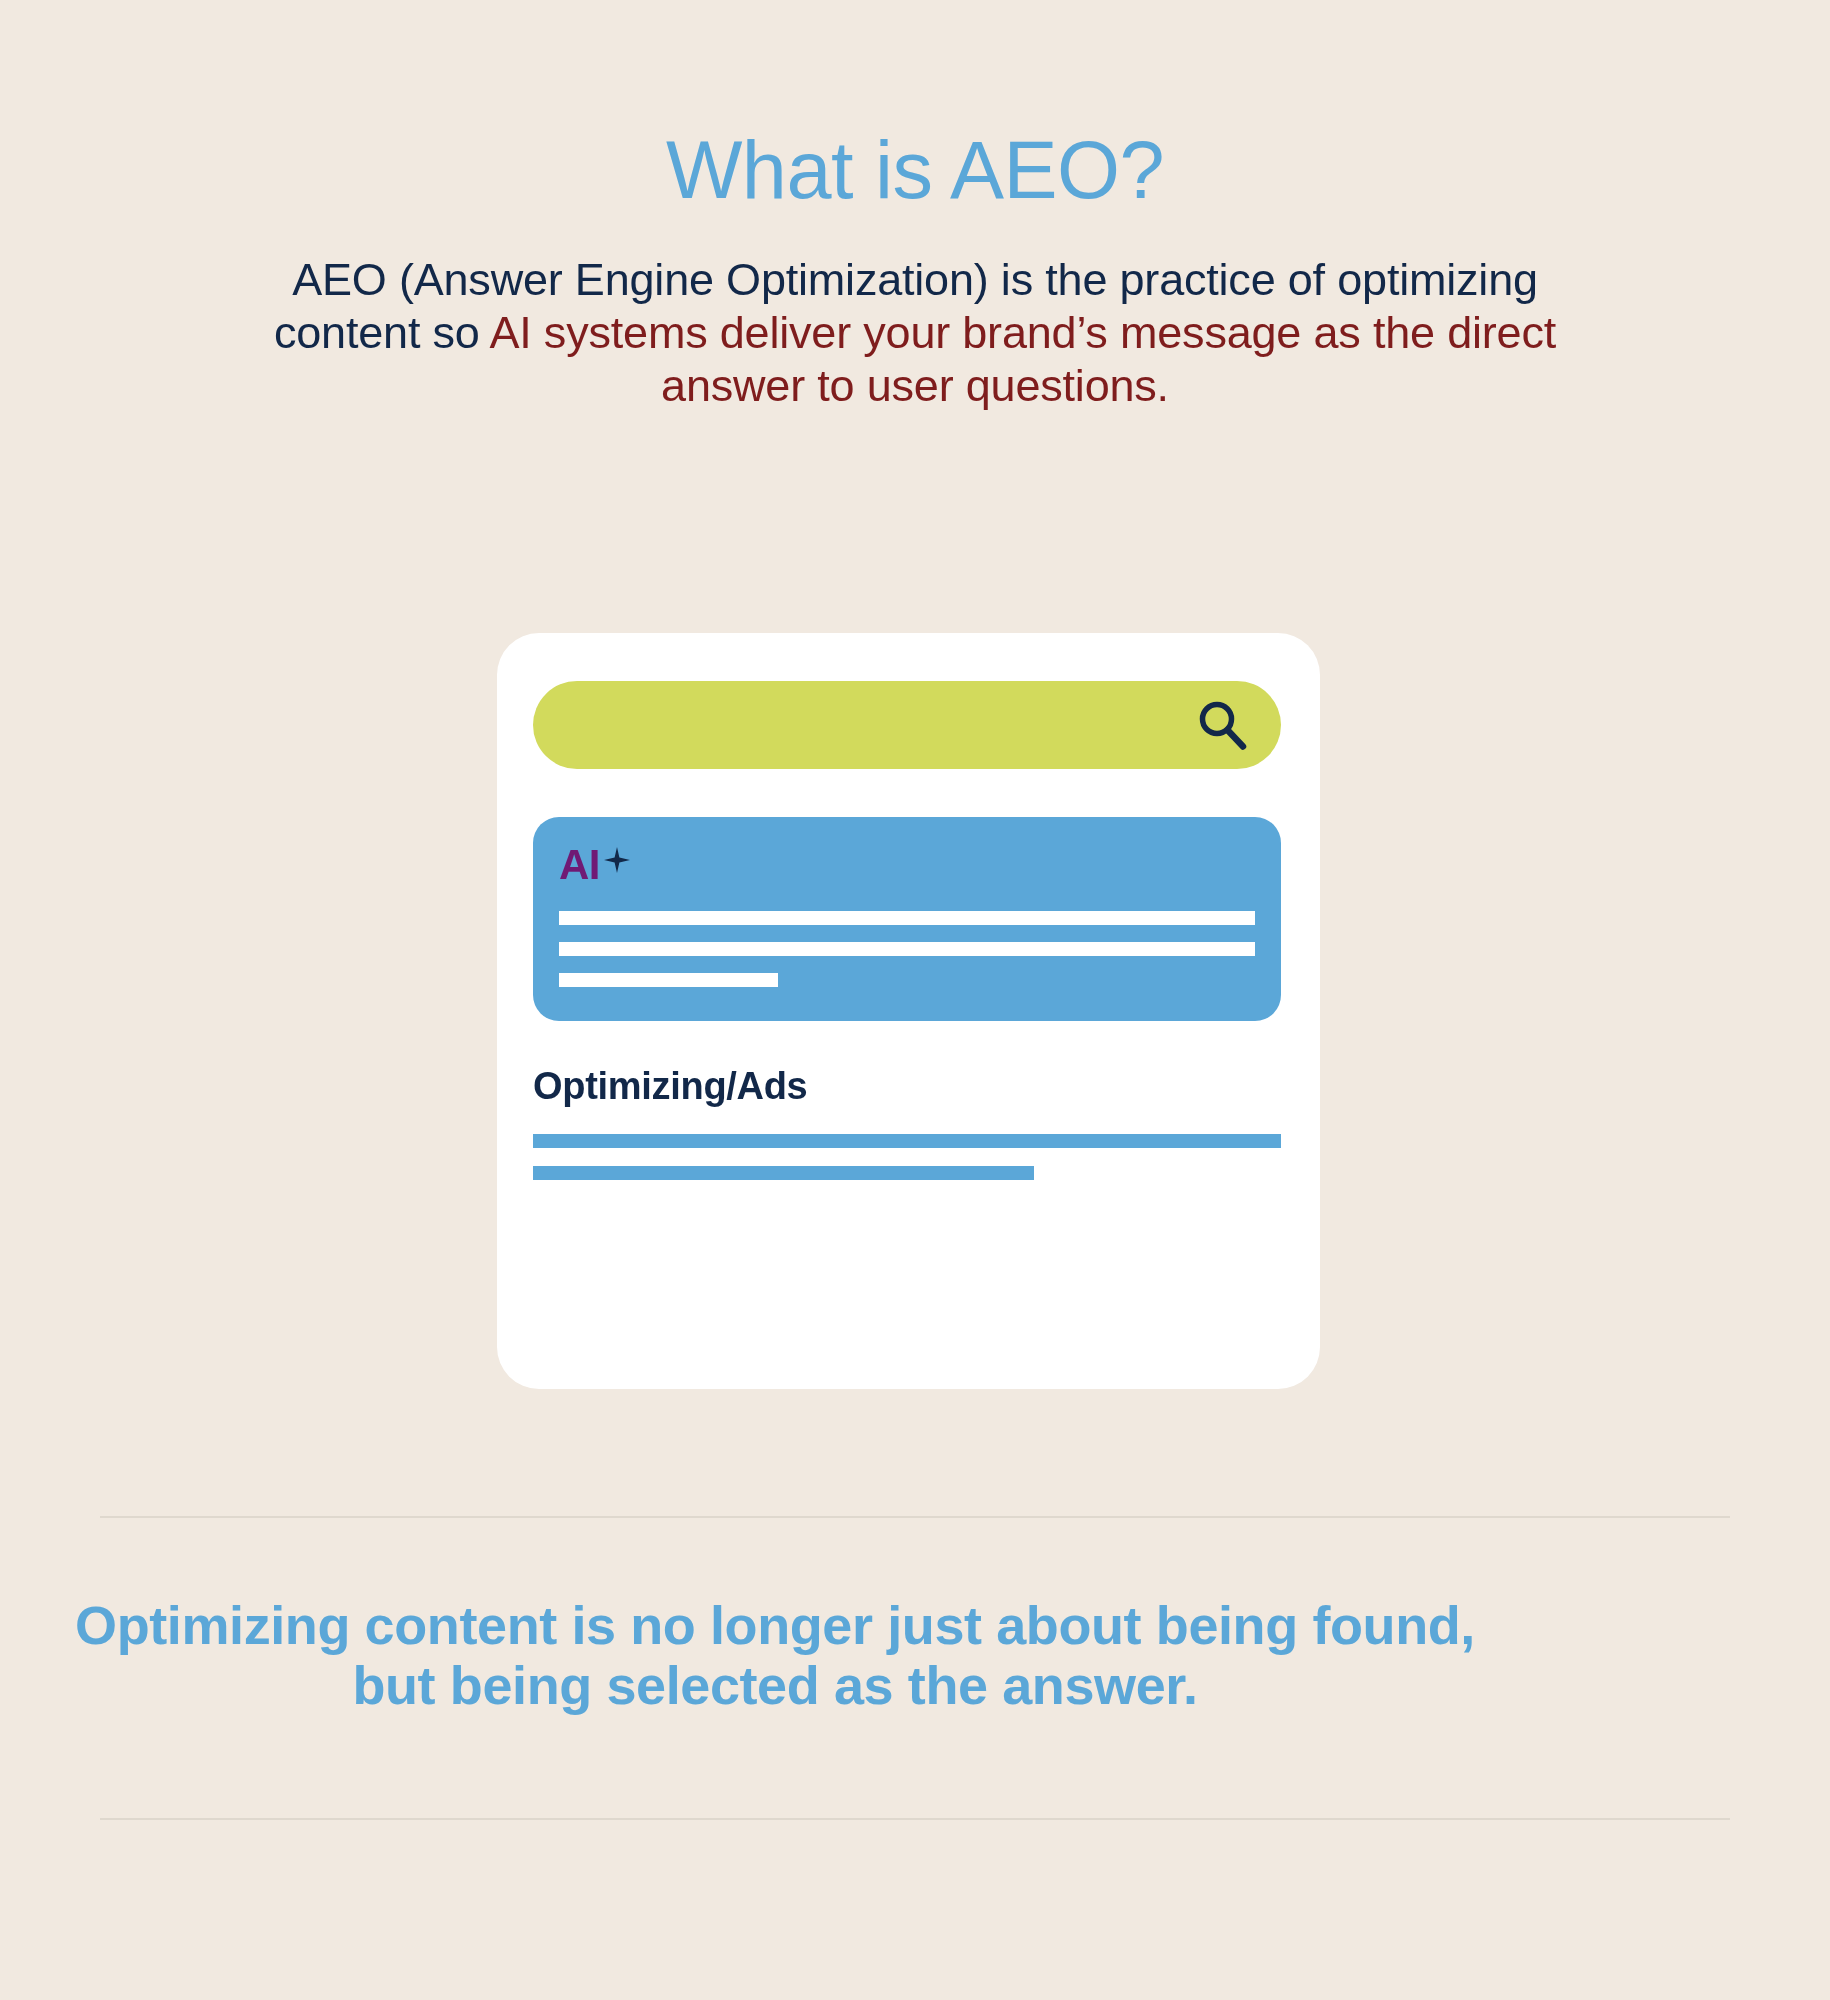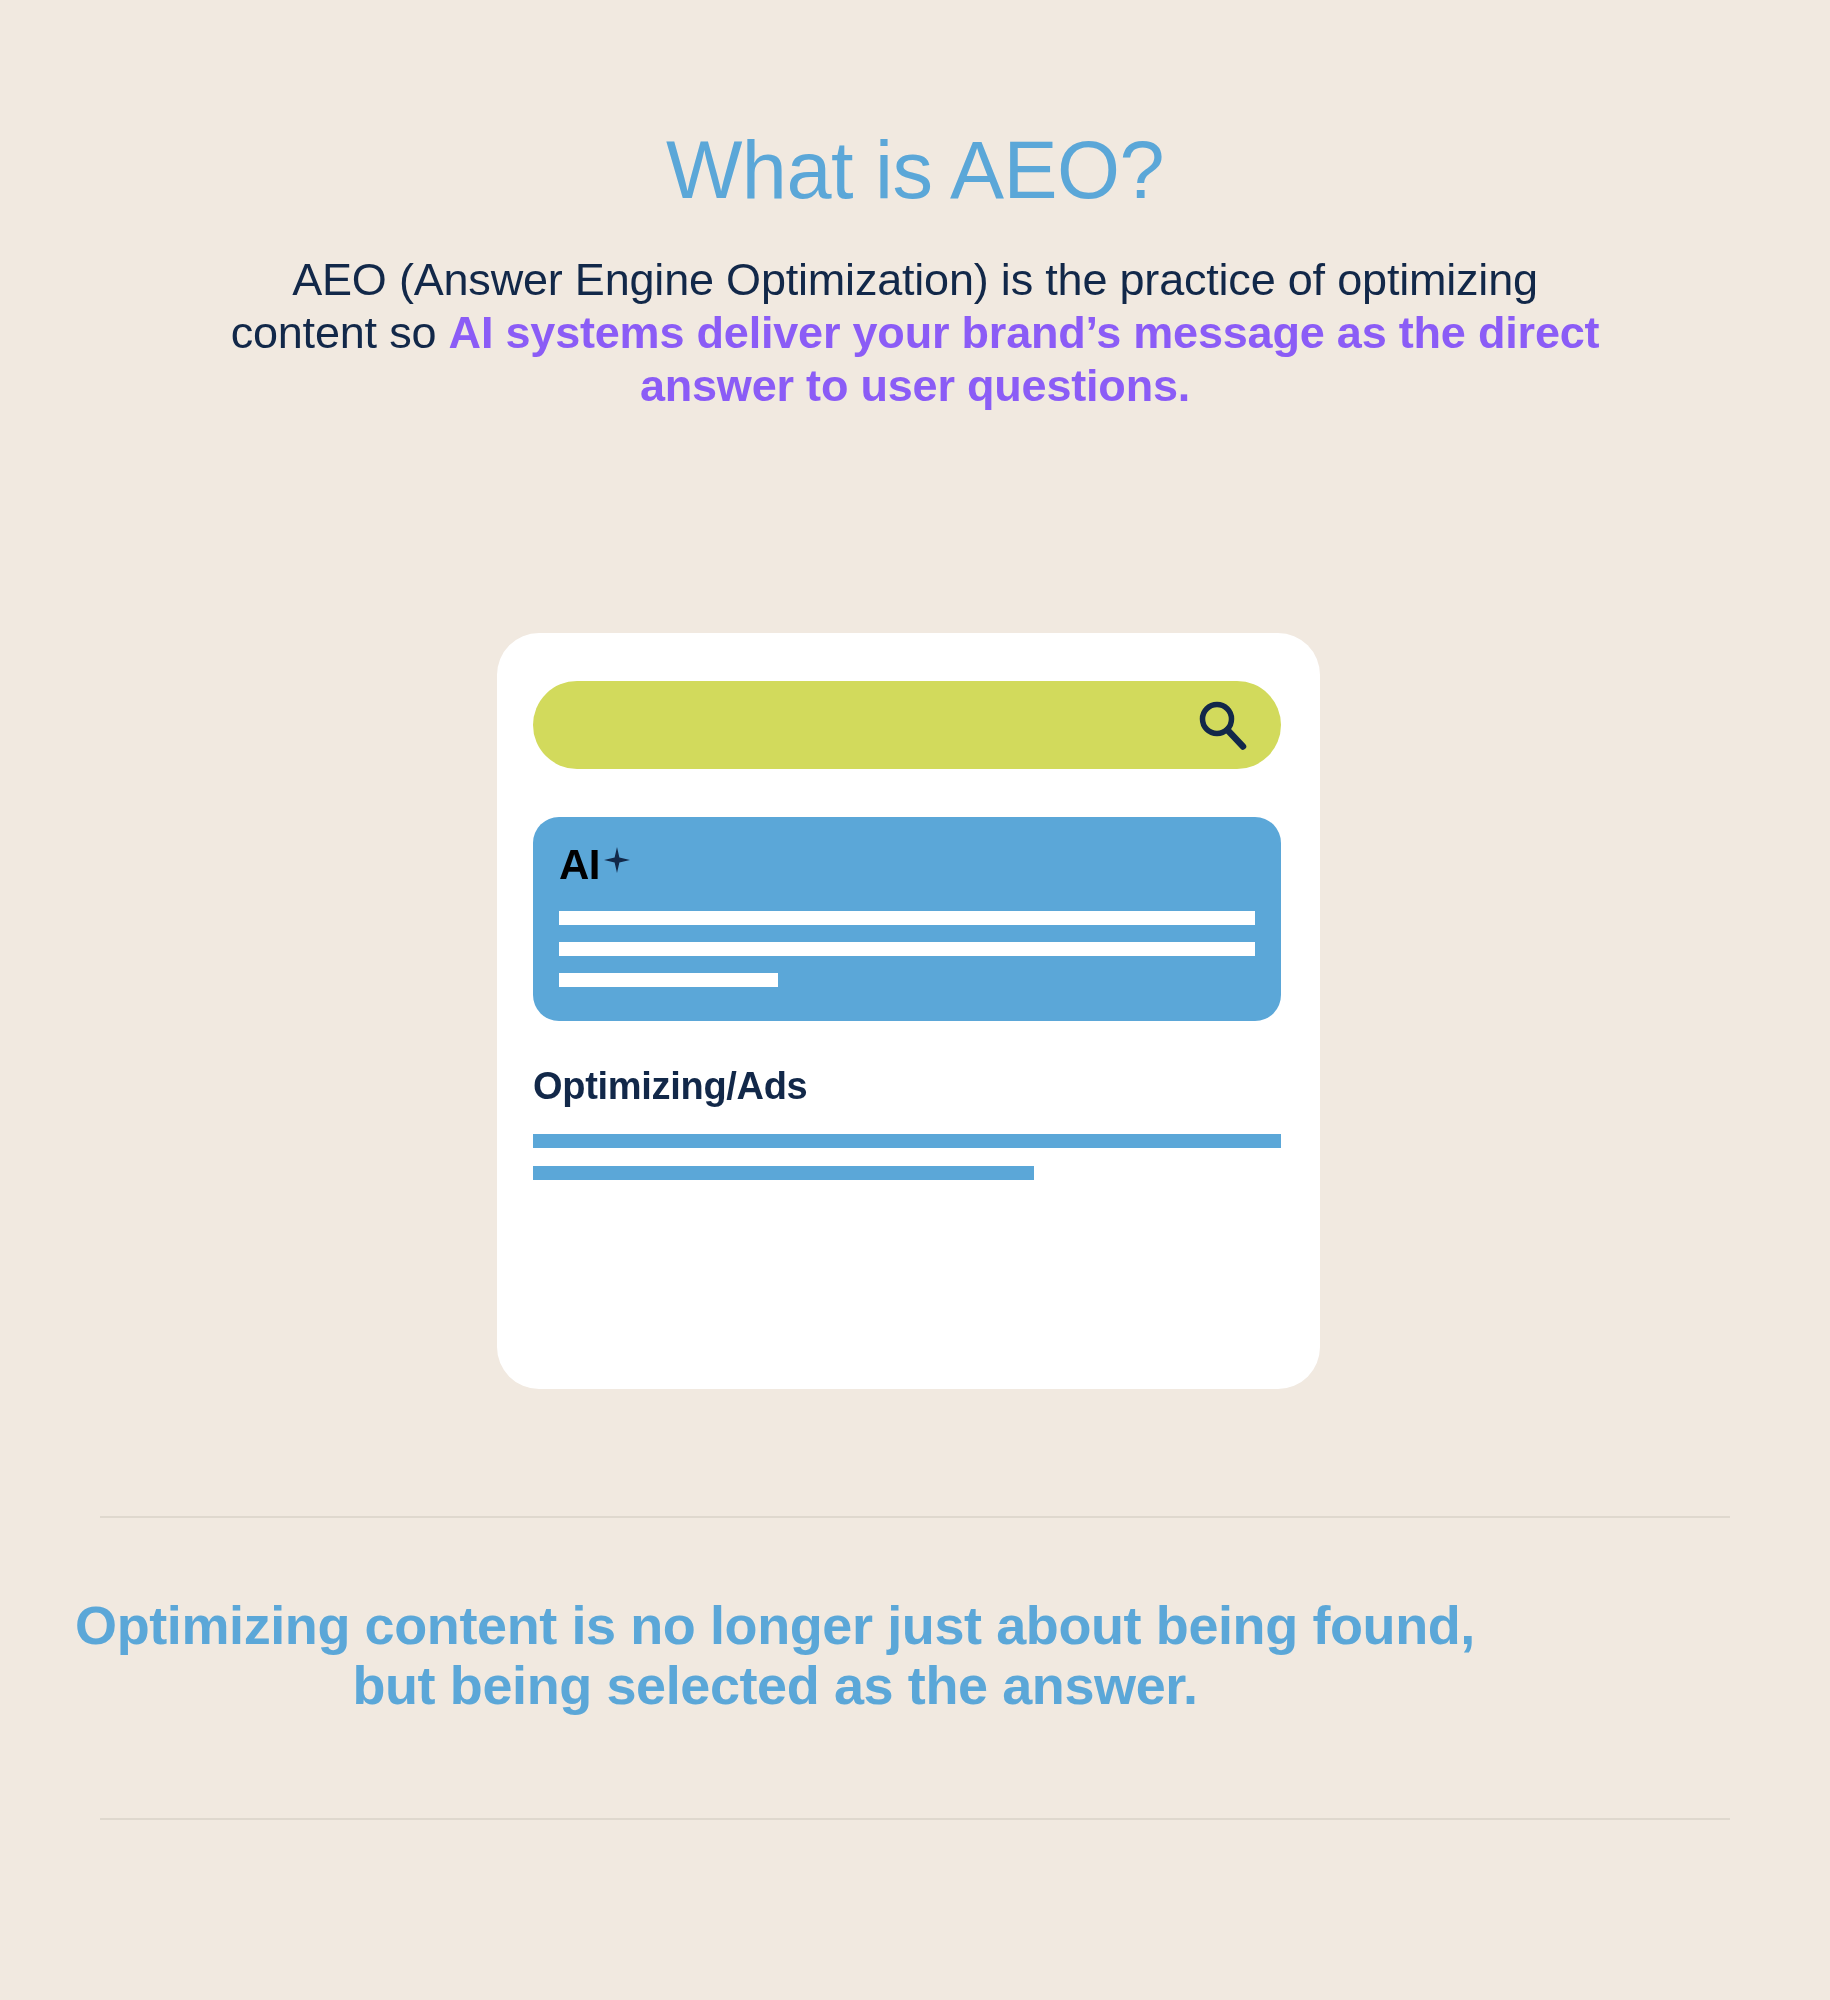--- a/index.html
+++ b/index.html
@@ -45,22 +45,22 @@
     font-size: 45px;
     line-height: 1.18;
     color: #122849;
     max-width: 1370px;
     margin-left: auto;
     margin-right: auto;
     letter-spacing: -0.2px;
   }
 
   .subtitle .accent {
-    color: #8b5cf6;
-    font-weight: bold;
+    color: #7f1d1d;
+    font-weight: normal;
   }
 
   
   .card-wrap {
     position: absolute;
     left: 497px;
     top: 633px;
     width: 823px;
     height: 756px;
   }
@@ -104,21 +104,21 @@
   .ai-label-row {
     display: flex;
     align-items: flex-start;
     gap: 4px;
     margin-bottom: 26px;
   }
 
   .ai-label {
     font-size: 42px;
     font-weight: bold;
-    color: #000000;
+    color: #701a75;
     line-height: 0.95;
     letter-spacing: -0.5px;
   }
 
   .sparkle-icon {
     width: 26px;
     height: 26px;
     display: block;
     margin-top: 2px;
   }

